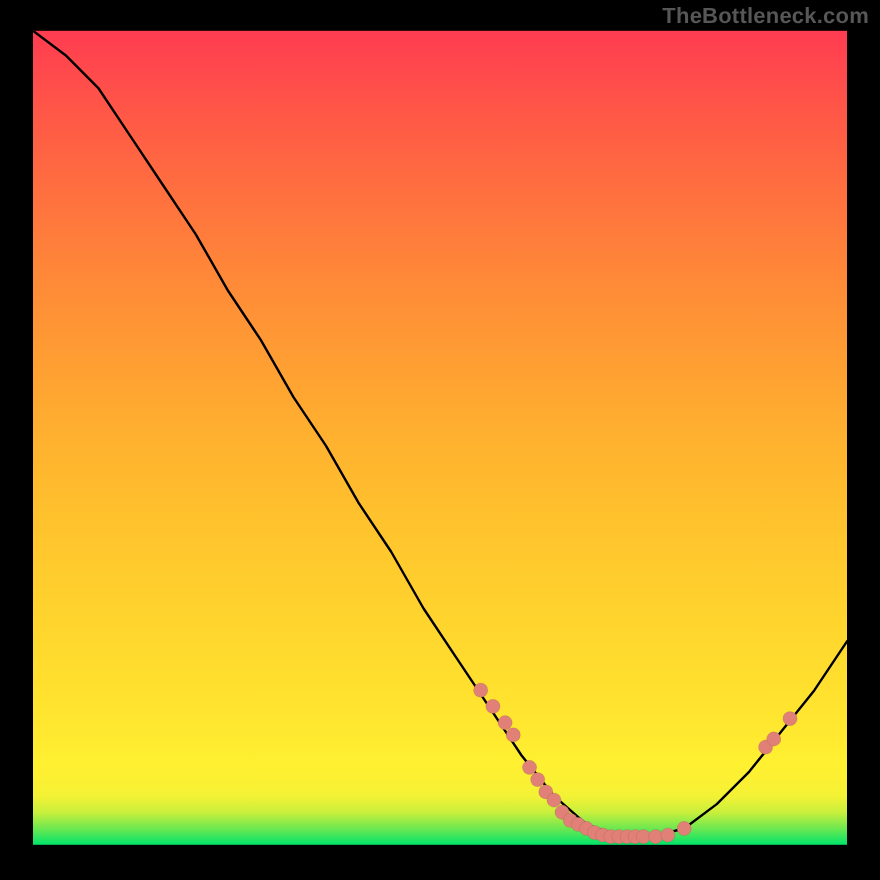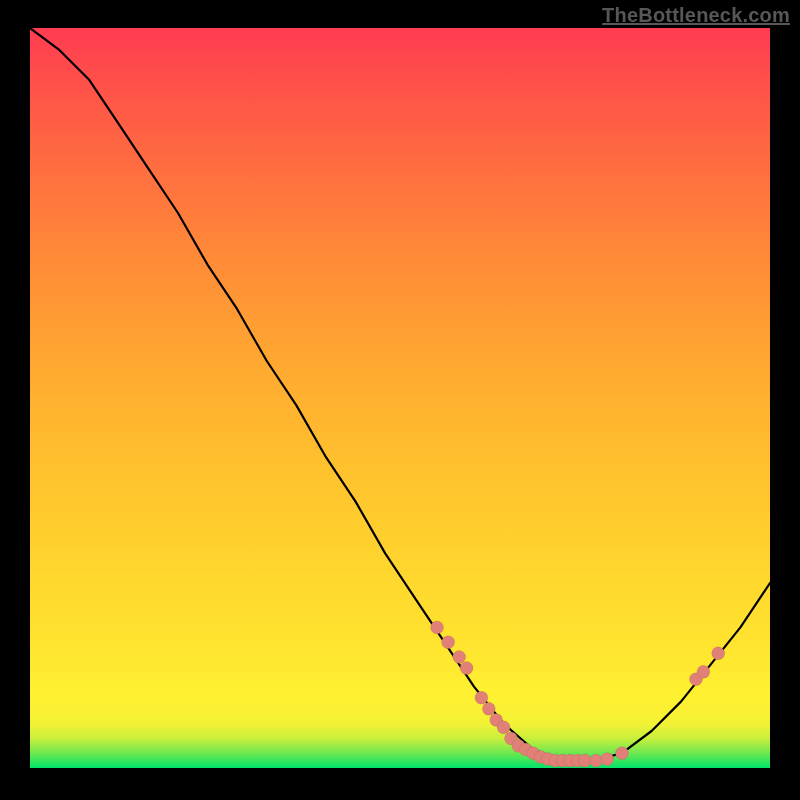--- a/index.html
+++ b/index.html
@@ -18,21 +18,20 @@
   }
   .watermark {
     position: absolute;
     top: 4px;
     right: 10px;
     color: #575757;
     font-size: 20px;
     font-weight: bold;
     letter-spacing: 0.2px;
     z-index: 10;
-    text-decoration: underline;
   }
   .plot {
     position: absolute;
     left: 30px;
     top: 28px;
     width: 740px;
     height: 740px;
     background: linear-gradient(
       to top,
       #00e46a 0%,

